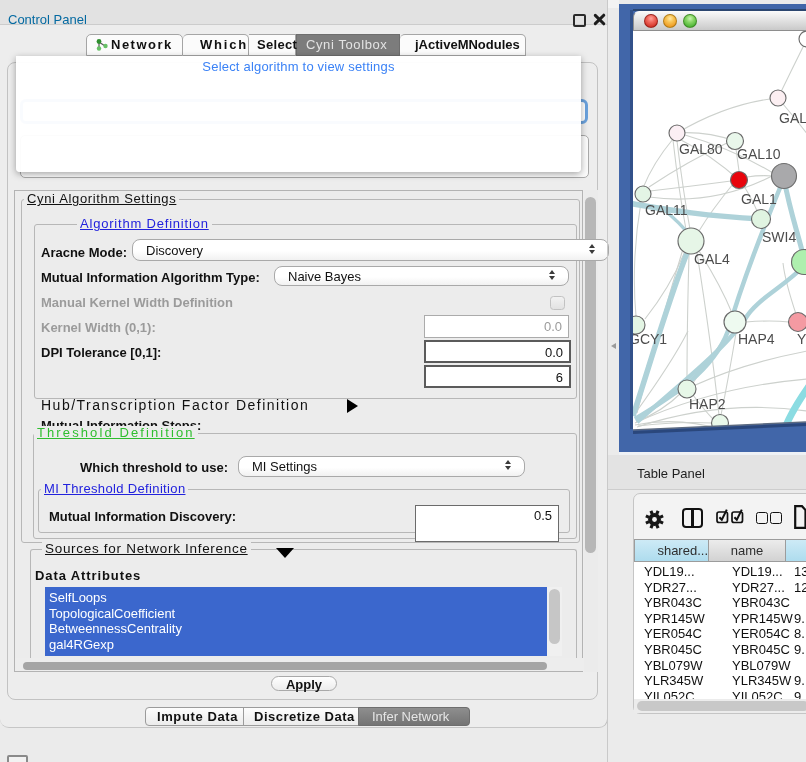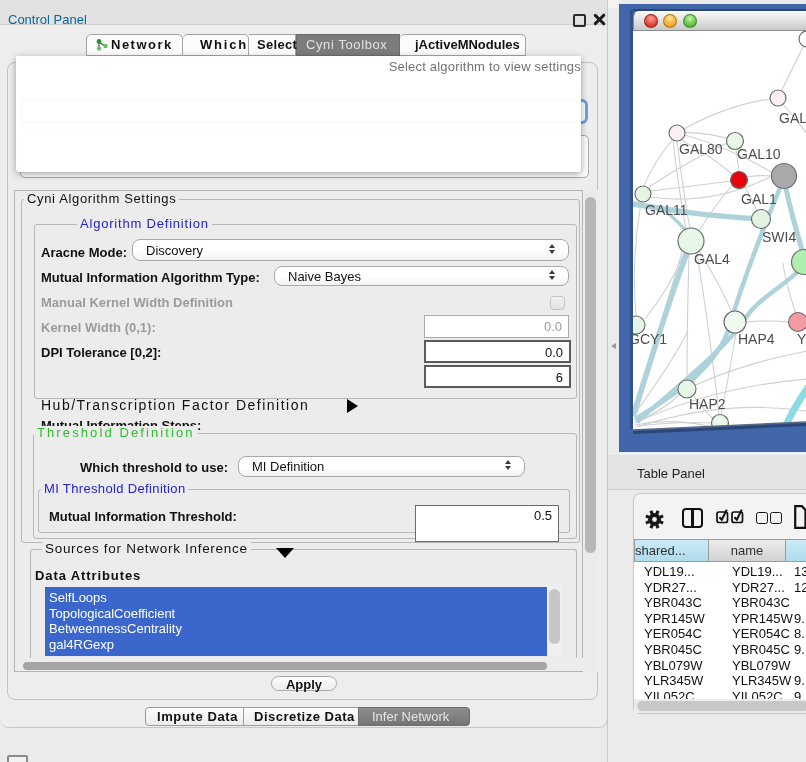--- a/index.html
+++ b/index.html
@@ -11,21 +11,21 @@
   .combo{position:absolute;background:linear-gradient(180deg,#ffffff 0%,#ffffff 55%,#f1f1f1 100%);
          border:1px solid #a9a9a9;border-radius:8px;box-sizing:border-box;}
   .combo .tx{position:absolute;left:13px;top:3px;line-height:14px;white-space:nowrap;}
   .updn{position:absolute;width:8px;}
   .updn .u{width:0;height:0;border-left:3.5px solid transparent;border-right:3.5px solid transparent;
            border-bottom:4.5px solid #3a3a3a;}
   .updn .d{width:0;height:0;margin-top:2px;border-left:3.5px solid transparent;border-right:3.5px solid transparent;
            border-top:4.5px solid #3a3a3a;}
   .field{position:absolute;background:#fff;box-sizing:border-box;text-align:right;line-height:21px;padding-right:6px;}
   .grp{position:absolute;border:1px solid #b7b7b7;border-radius:3px;box-sizing:border-box;}
-  .gl{position:absolute;background:#ececec;padding:0 3px;line-height:13px;white-space:nowrap;}
+  .gl{position:absolute;background:#ececec;padding:0 3px;line-height:13px;white-space:nowrap;text-decoration:underline;}
 </style>
 </head>
 <body>
 
 <div class="a" style="left:0;top:0;width:619px;height:8px;background:#f3f3f3;"></div>
 <div class="a" style="left:1px;top:0;width:2px;height:4px;background:#555;"></div>
 <div class="a" id="leftwin" style="left:0;top:8;width:607px;height:727px;background:#ededed;
      border-right:1px solid #bcbcbc;border-bottom:1px solid #c6c6c6;border-radius:0 0 9px 9px;"></div>
 
 <div class="a" style="left:0;top:8;width:607px;height:24px;background:#e2e2e2;border-bottom:1px solid #cccccc;"></div>
@@ -66,21 +66,21 @@
 <div class="a" style="left:584px;top:190px;width:14px;height:482px;background:#ebebeb;"></div>
 <div class="a" style="left:585px;top:197px;width:11px;height:356px;background:#b7b7b7;border-radius:5.5px;"></div>
 
 <div class="grp" style="left:21px;top:199px;width:559px;height:344px;"></div>
 <div class="gl" style="left:24px;top:192px;letter-spacing:0.65px;">Cyni Algorithm Settings</div>
 
 <div class="grp" style="left:34px;top:224px;width:543px;height:175px;"></div>
 <div class="gl" style="left:37px;top:217px;color:#2222dd;letter-spacing:0.8px;margin-left:40px;">Algorithm Definition</div>
 
 <div class="lbl b" style="left:41px;top:246px;">Aracne Mode:</div>
-<div class="combo" style="left:132px;top:239px;width:437px;height:22px;">
+<div class="combo" style="left:132px;top:239px;width:477px;height:22px;">
   <div class="tx" style="top:4px;">Discovery</div>
   <div class="updn" style="right:11px;top:4px;">
       <div class="u"></div>
       <div class="d"></div>
     </div>
 </div>
 
 <div class="lbl b" style="left:41px;top:271px;">Mutual Information Algorithm Type:</div>
 <div class="combo" style="left:274px;top:266px;width:295px;height:20px;">
   <div class="tx" style="top:3px;">Naive Bayes</div>
@@ -89,45 +89,45 @@
       <div class="d"></div>
     </div>
 </div>
 
 <div class="lbl b" style="left:41px;top:296px;color:#9b9b9b;">Manual Kernel Width Definition</div>
 <div class="a" style="left:550px;top:296px;width:13px;height:12px;border:1px solid #c2c2c2;border-radius:3.5px;background:linear-gradient(#f2f2f2,#e2e2e2);"></div>
 
 <div class="lbl b" style="left:41px;top:321px;color:#9b9b9b;">Kernel Width (0,1):</div>
 <div class="field" style="left:424px;top:315px;width:145px;height:23px;border:1px solid #ababab;color:#9b9b9b;">0.0</div>
 
-<div class="lbl b" style="left:41px;top:346px;">DPI Tolerance [0,2]:</div>
+<div class="lbl b" style="left:41px;top:346px;">DPI Tolerance [0,1]:</div>
 <div class="field" style="left:424px;top:340px;width:147px;height:23px;border:2px solid #5b5b5b;">0.0</div>
 
 <div class="lbl b" style="left:41px;top:371px;margin-top:48px;">Mutual Information Steps:</div>
 <div class="field" style="left:424px;top:365px;width:147px;height:23px;border:2px solid #5b5b5b;">6</div>
 
 <div class="lbl" style="left:41px;top:398px;letter-spacing:1.5px;font-size:14px;">Hub/Transcription Factor Definition</div>
 <div class="a" style="left:347px;top:399px;width:0;height:0;border-top:7px solid transparent;border-bottom:7px solid transparent;border-left:11px solid #000;"></div>
 
 <div class="grp" style="left:33px;top:433px;width:544px;height:106px;"></div>
 <div class="gl" style="left:34px;top:426px;color:#2fbe2f;letter-spacing:2.1px;">Threshold Definition</div>
 
 <div class="lbl b" style="left:80px;top:461px;">Which threshold to use:</div>
 <div class="combo" style="left:238px;top:456px;width:287px;height:21px;">
-  <div class="tx" style="top:3px;">MI Definition</div>
+  <div class="tx" style="top:3px;">MI Settings</div>
   <div class="updn" style="right:11px;top:3px;">
       <div class="u"></div>
       <div class="d"></div>
     </div>
 </div>
 
 <div class="grp" style="left:38px;top:489px;width:532px;height:44px;"></div>
 <div class="gl" style="left:41px;top:482px;color:#2222dd;letter-spacing:0.35px;">MI Threshold Definition</div>
 
-<div class="lbl b" style="left:49px;top:510px;">Mutual Information Threshold:</div>
+<div class="lbl b" style="left:49px;top:510px;">Mutual Information Discovery:</div>
 <div class="field" style="left:415px;top:505px;width:144px;height:37px;border:1.5px solid #6b6b6b;line-height:19px;">0.5</div>
 
 <div class="grp" style="left:30px;top:549px;width:547px;height:122px;border-bottom:none;border-radius:3px 3px 0 0;"></div>
 <div class="gl" style="left:42px;top:542px;letter-spacing:0.7px;font-size:13.5px;">Sources for Network Inference</div>
 <div class="a" style="left:276px;top:548px;width:0;height:0;border-left:9px solid transparent;border-right:9px solid transparent;border-top:10px solid #000;"></div>
 
 <div class="lbl b" style="left:35px;top:569px;letter-spacing:0.9px;">Data Attributes</div>
 
 <div class="a" style="left:45px;top:587px;width:502px;height:69px;background:#3b67cd;color:#fff;overflow:hidden;">
   <div style="padding:3px 0 0 4px;line-height:15.6px;">SelfLoops<br>TopologicalCoefficient<br>BetweennessCentrality<br>gal4RGexp</div>
@@ -284,27 +284,27 @@
   <path d="M3.4,9.2 L5.8,11.8 L10.8,1.6" fill="none" stroke="#111" stroke-width="2"></path>
   <path d="M18.4,9.2 L20.8,11.8 L25.8,1.6" fill="none" stroke="#111" stroke-width="2"></path>
 </svg>
 <div class="a" style="left:756px;top:512px;width:10px;height:10px;border:1.8px solid #111;border-radius:2.5px;"></div>
 <div class="a" style="left:770px;top:512px;width:10px;height:10px;border:1.8px solid #111;border-radius:2.5px;"></div>
 <svg class="a" style="left:794px;top:505px;" width="12" height="24" viewBox="0 0 12 24">
   <path d="M1.2,1.2 L8,1.2 L11.5,5 L11.5,22.8 L1.2,22.8 Z" fill="none" stroke="#111" stroke-width="2.2"></path>
 </svg>
 
 <div class="a" style="left:634px;top:539px;width:172px;height:160px;overflow:hidden;background:#fff;">
-  <div class="a" style="left:0;top:0;width:75px;height:23px;background:linear-gradient(#cdeaf6,#aedcee);border:1px solid #9c9c9c;box-sizing:border-box;text-align:left;line-height:21px;color:#2e2e2e;">shared...</div>
+  <div class="a" style="left:0;top:0;width:75px;height:23px;background:linear-gradient(#cdeaf6,#aedcee);border:1px solid #9c9c9c;box-sizing:border-box;text-align:right;line-height:21px;color:#2e2e2e;">shared...</div>
   <div class="a" style="left:74px;top:0;width:78px;height:23px;background:linear-gradient(#ececec,#d2d2d2);border:1px solid #9c9c9c;box-sizing:border-box;text-align:center;line-height:21px;color:#2e2e2e;">name</div>
   <div class="a" style="left:151px;top:0;width:30px;height:23px;background:linear-gradient(#cdeaf6,#aedcee);border:1px solid #9c9c9c;box-sizing:border-box;"></div>
   <div class="a" style="left:10px;top:25px;line-height:15.6px;">YDL19...<br>YDR27...<br>YBR043C<br>YPR145W<br>YER054C<br>YBR045C<br>YBL079W<br>YLR345W<br>YIL052C</div>
   <div class="a" style="left:98px;top:25px;line-height:15.6px;">YDL19...<br>YDR27...<br>YBR043C<br>YPR145W<br>YER054C<br>YBR045C<br>YBL079W<br>YLR345W<br>YIL052C</div>
   <div class="a" style="left:160px;top:25px;line-height:15.6px;">13<br>12<br>&nbsp;<br>9.<br>8.<br>9.<br>&nbsp;<br>9.<br>9.</div>
 </div>
 
 <div class="a" style="left:634px;top:699px;width:172px;height:14px;background:#ececec;"></div>
 <div class="a" style="left:637px;top:701px;width:172px;height:10px;background:#c8c8c8;border-radius:5px;"></div>
 
 <div class="a" style="left:16px;top:56px;width:565px;height:116px;background:rgba(255,255,255,0.96);
      border-radius:0 0 4px 4px;box-shadow:0 2px 7px rgba(0,0,0,0.35);">
-  <div style="text-align:right;color:#737373;padding-top:4px;line-height:14px;letter-spacing:0.2px;">Select algorithm to view settings</div>
+  <div style="text-align:center;color:#3b82f6;padding-top:4px;line-height:14px;letter-spacing:0.2px;">Select algorithm to view settings</div>
 </div>
 
 </body></html>

